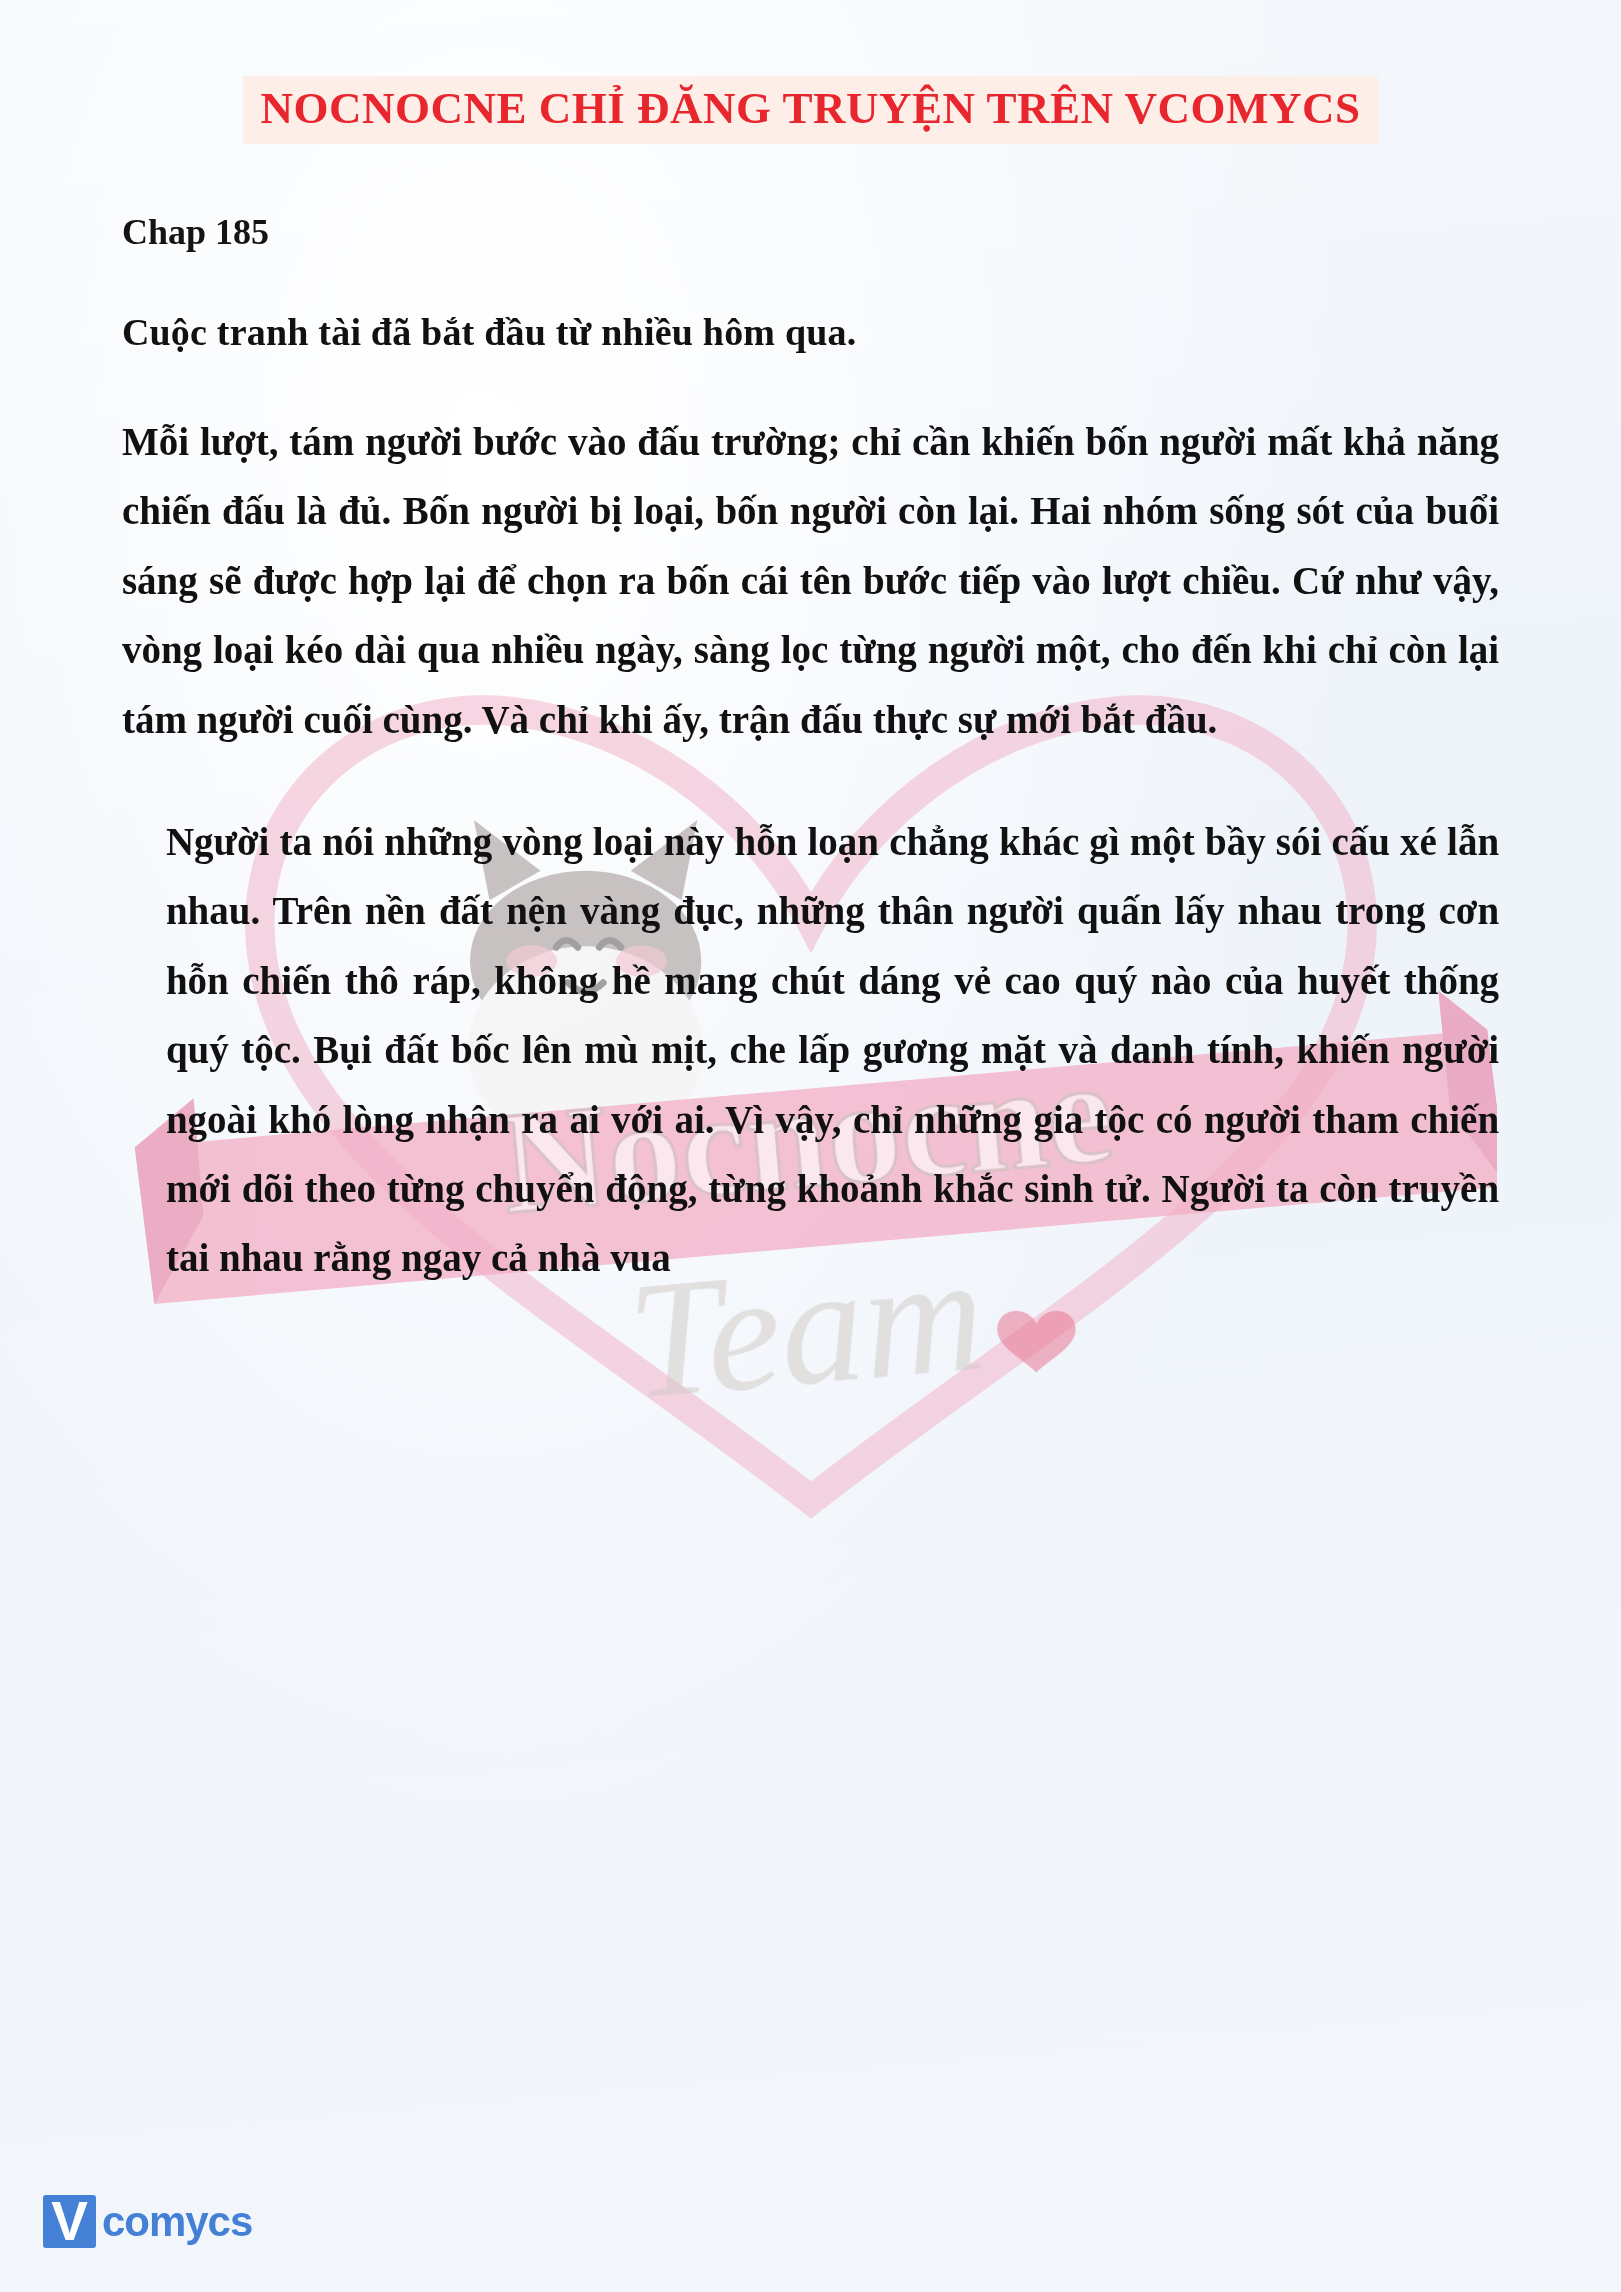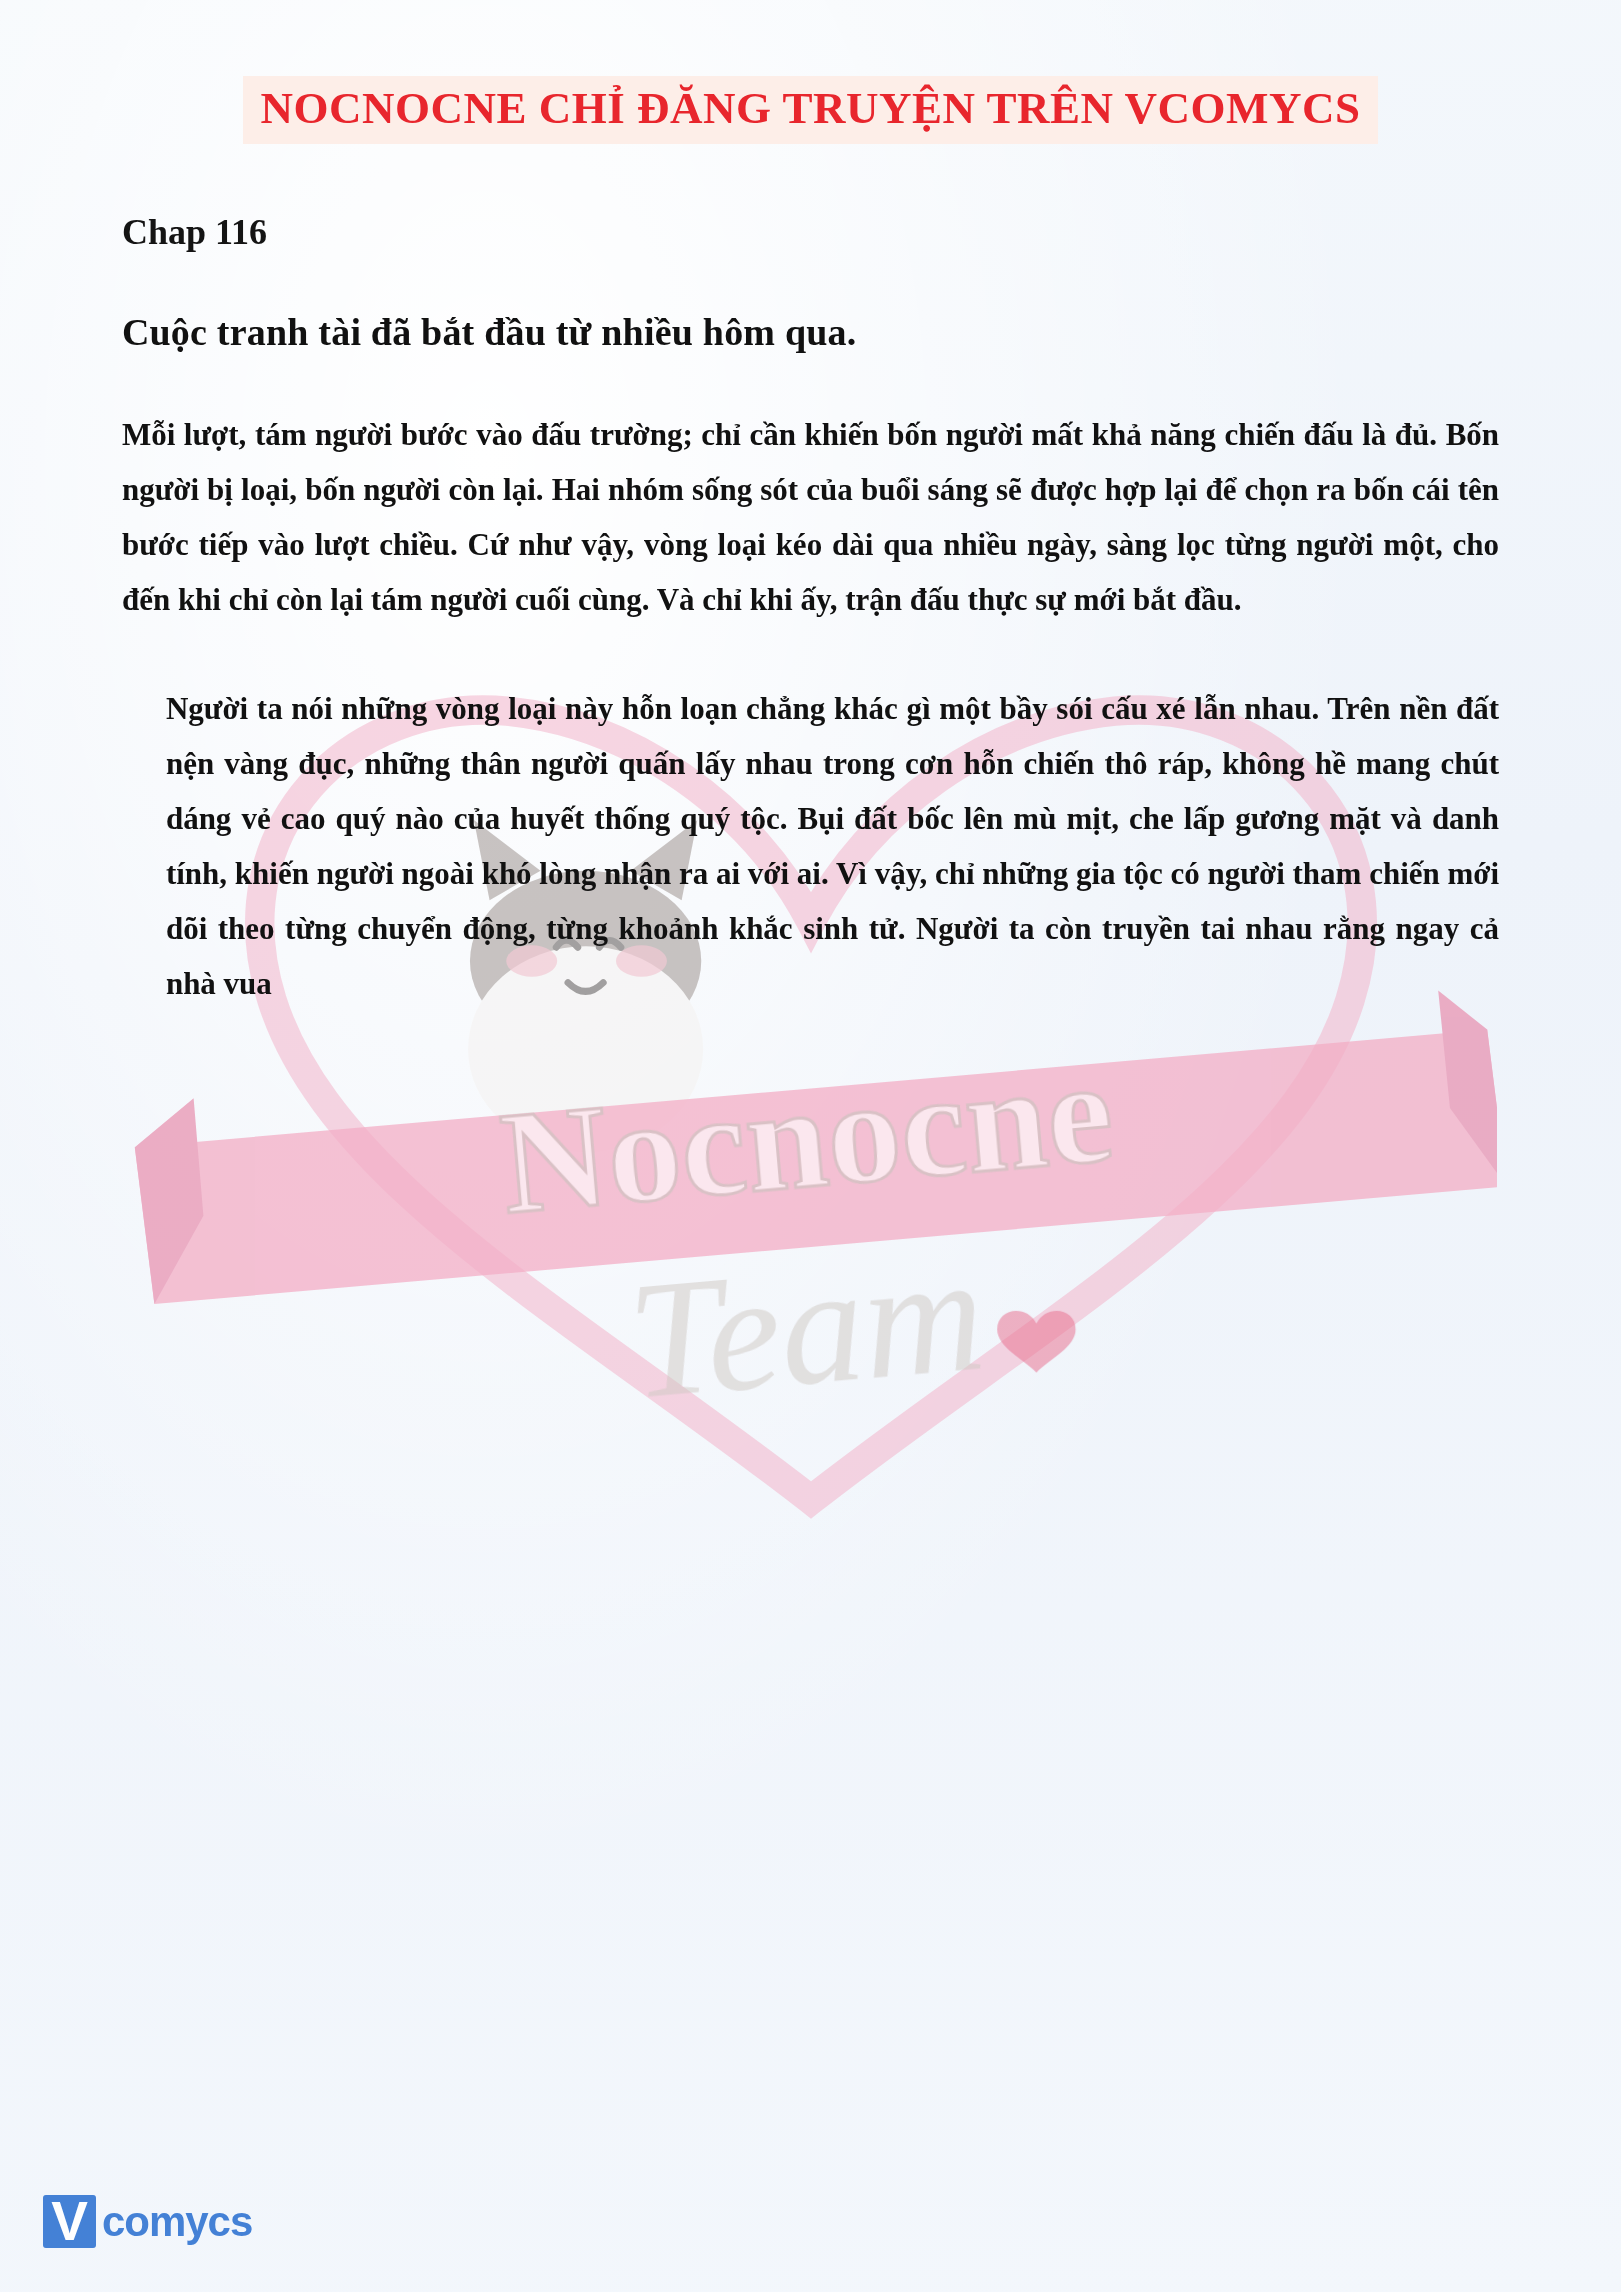--- a/index.html
+++ b/index.html
@@ -79,21 +79,21 @@
     font-size: 38px;
     color: #111111;
     padding-left: 5.9px;
     letter-spacing: 0.2px;
   }
   p.body-para {
     margin: 53px 0 0 0;
     padding: 0 5.9px;
     font-family: "Liberation Serif", serif;
     font-weight: bold;
-    font-size: 31px;
+    font-size: 39px;
     line-height: 1.78;
     color: #111111;
     text-align: justify;
     text-justify: inter-word;
     hyphens: none;
   }
   p.body-para:last-of-type { margin-bottom: 0; margin-left: 44px; }
 
   
   .footer-logo {
@@ -172,21 +172,21 @@
       </g>
     </svg>
   </div>
 
   <div class="content">
 
     <div class="banner">
       <span class="banner-text">NOCNOCNE CHỈ ĐĂNG TRUYỆN TRÊN VCOMYCS</span>
     </div>
 
-    <div class="chapter">Chap 116</div>
+    <div class="chapter">Chap 185</div>
 
     <div class="lead">Cuộc tranh tài đã bắt đầu từ nhiều hôm qua.</div>
 
     <p class="body-para">Mỗi lượt, tám người bước vào đấu trường; chỉ cần khiến bốn người mất khả năng chiến đấu là đủ. Bốn người bị loại, bốn người còn lại. Hai nhóm sống sót của buổi sáng sẽ được hợp lại để chọn ra bốn cái tên bước tiếp vào lượt chiều. Cứ như vậy, vòng loại kéo dài qua nhiều ngày, sàng lọc từng người một, cho đến khi chỉ còn lại tám người cuối cùng. Và chỉ khi ấy, trận đấu thực sự mới bắt đầu.</p>
 
     <p class="body-para">Người ta nói những vòng loại này hỗn loạn chẳng khác gì một bầy sói cấu xé lẫn nhau. Trên nền đất nện vàng đục, những thân người quấn lấy nhau trong cơn hỗn chiến thô ráp, không hề mang chút dáng vẻ cao quý nào của huyết thống quý tộc. Bụi đất bốc lên mù mịt, che lấp gương mặt và danh tính, khiến người ngoài khó lòng nhận ra ai với ai. Vì vậy, chỉ những gia tộc có người tham chiến mới dõi theo từng chuyển động, từng khoảnh khắc sinh tử. Người ta còn truyền tai nhau rằng ngay cả nhà vua</p>
 
   </div>
 
   <div class="footer-logo">

